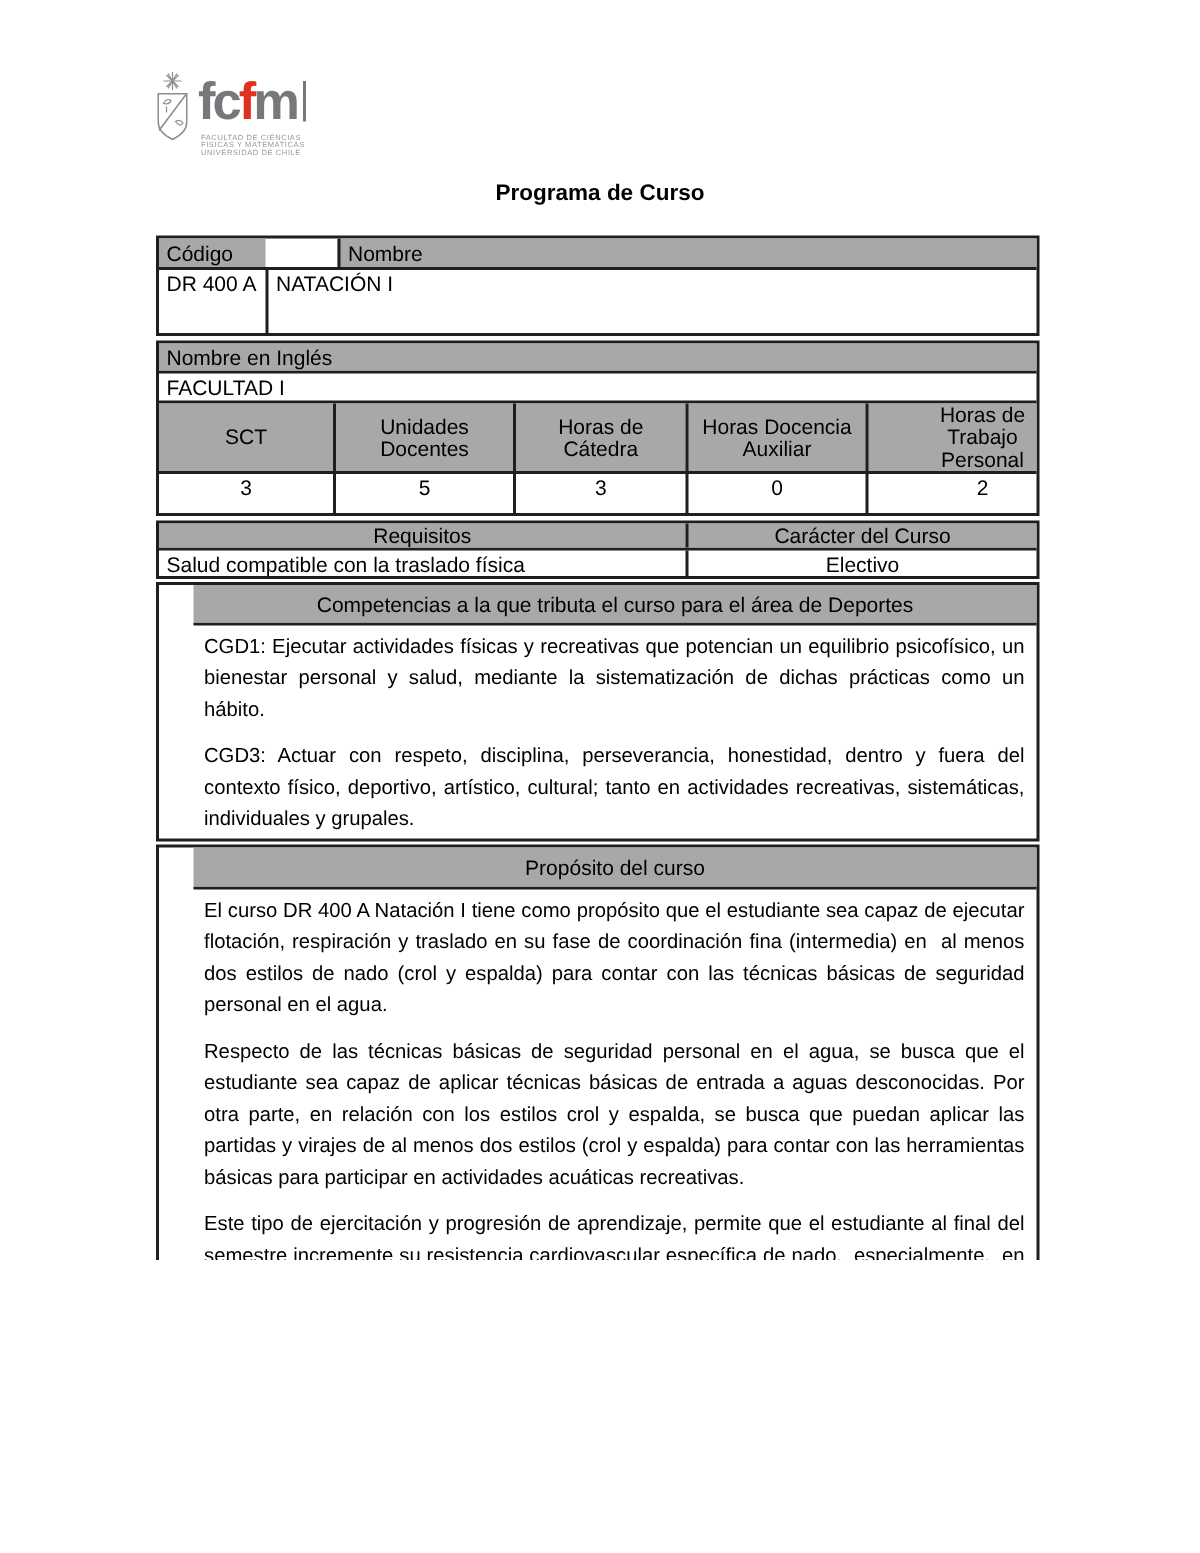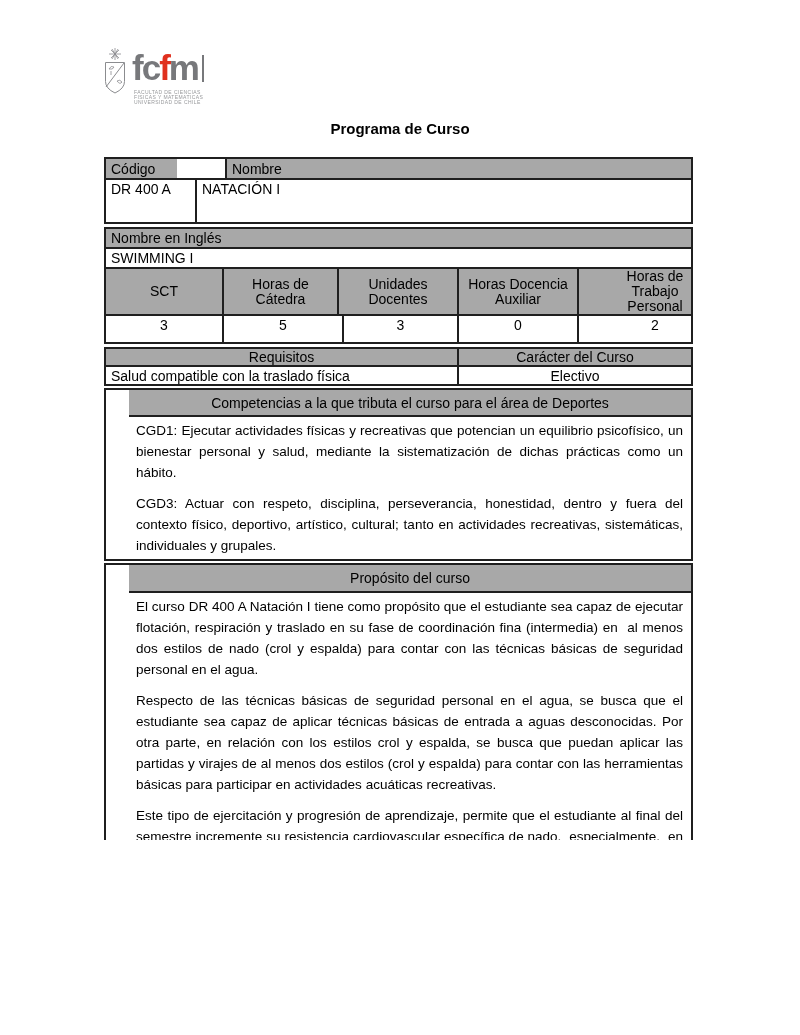--- a/index.html
+++ b/index.html
@@ -54,21 +54,21 @@
   .gray { background: #a8a8a8; }
   .grow { flex: 1 1 auto; }
   .center { justify-content: center; text-align: center; }
   .top { align-items: flex-start; padding-top: 1px; }
   .w-codigo { flex: 0 0 71px; }
   .w-req    { flex: 0 0 351px; }
   .c1 { flex: 0 0 116px; } .c2 { flex: 0 0 120px; } .c3 { flex: 0 0 115px; }
   .c4 { flex: 0 0 120px; } .c5 { flex: 1 1 auto; padding-left: 45px; }
   .h16 { min-height: 16px; } .h17 { min-height: 17px; } .h18 { min-height: 18px; }
   .h19 { min-height: 19px; gap: 48px; } .h25 { min-height: 25px; } .h26 { min-height: 26px; }
-  .h31 { min-height: 31px; } .h42 { min-height: 42px; gap: 18px; }
+  .h31 { min-height: 31px; } .h42 { min-height: 42px; }
   .hdr2 { line-height: 15px; }
   .body-text {
     display: block; padding: 3px 8px 3px 7px;
     font-size: 13.5px; line-height: 21px; text-align: justify;
   }
   .body-text p { margin: 0 0 10px 0; white-space: pre-wrap; }
   .body-text p:last-child { margin-bottom: 0; }
   .mh365 { min-height: 365px; }
 
   
@@ -121,26 +121,26 @@
         <div class="cell w-codigo top">DR 400 A</div>
         <div class="cell grow top">NATACIÓN I</div>
       </div>
     </div>
 
     <div class="sec mt3">
       <div class="row h18">
         <div class="cell gray grow">Nombre en Inglés</div>
       </div>
       <div class="row h18">
-        <div class="cell grow">SWIMMING I</div>
+        <div class="cell grow">FACULTAD I</div>
       </div>
       <div class="row h31">
         <div class="cell gray c1 center hdr2">SCT</div>
+        <div class="cell gray c2 center hdr2">Unidades Docentes</div>
         <div class="cell gray c3 center hdr2">Horas de Cátedra</div>
-        <div class="cell gray c2 center hdr2">Unidades Docentes</div>
         <div class="cell gray c4 center hdr2">Horas Docencia Auxiliar</div>
         <div class="cell gray c5 center hdr2">Horas de Trabajo Personal</div>
       </div>
       <div class="row h26">
         <div class="cell c1 center top">3</div>
         <div class="cell c2 center top">5</div>
         <div class="cell c3 center top">3</div>
         <div class="cell c4 center top">0</div>
         <div class="cell c5 center top">2</div>
       </div>

